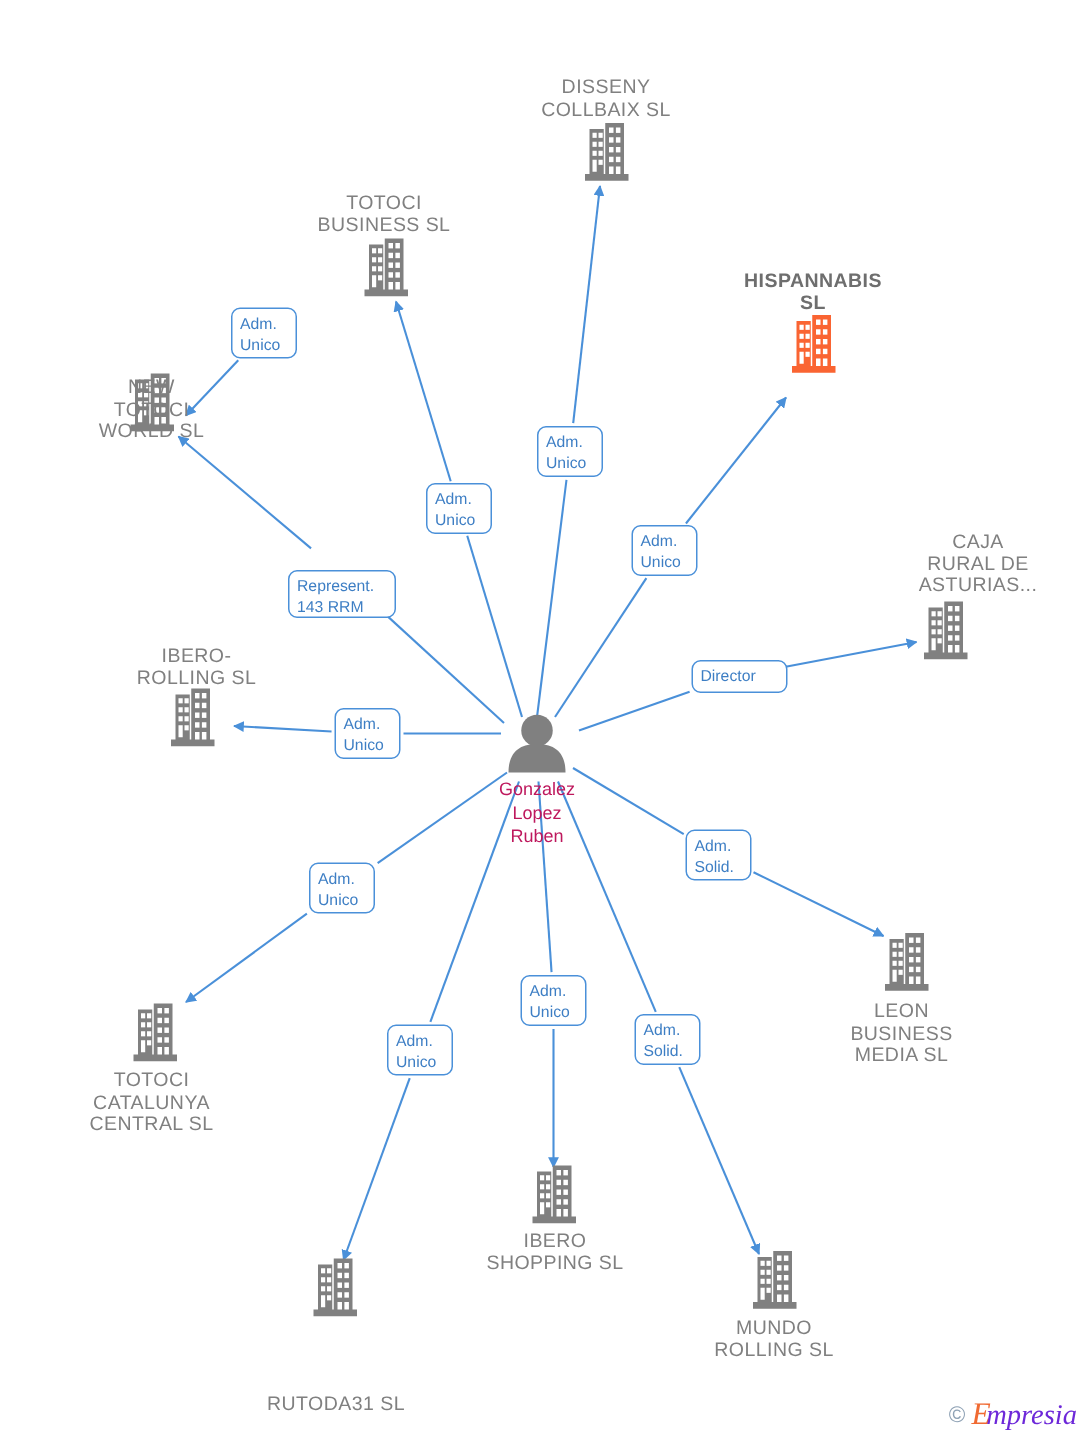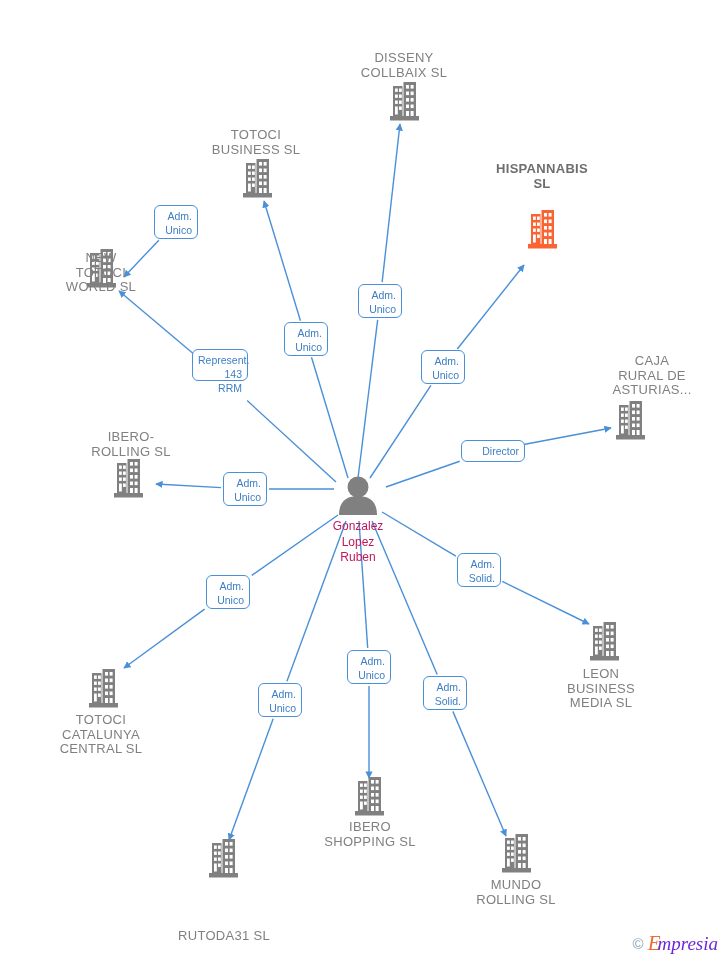--- a/index.html
+++ b/index.html
@@ -48,21 +48,21 @@
   .edge-label {
     position: absolute;
     box-sizing: border-box;
     border: 1.2px solid #4a90d9;
     border-radius: 6px;
     background: #ffffff;
     color: #3d7ec4;
     font-family: "Liberation Sans", sans-serif;
     font-size: 10.5px;
     line-height: 14px;
-    text-align: right;
+    text-align: left;
     padding: 3px 5px 3px 5px;
     white-space: pre-line;
     user-select: none;
   }
   .watermark {
     position: absolute;
     right: 10px;
     bottom: 6px;
     display: flex;
     align-items: center;
@@ -193,21 +193,21 @@
 </svg>
 
 <div id="labels-layer">
     <div class="node-label" style="left: 324px; top: 51px; width: 160px;">DISSENY
 COLLBAIX  SL</div>
     <div class="node-label" style="left: 176px; top: 128px; width: 160px;">TOTOCI
 BUSINESS  SL</div>
     <div class="node-label" style="left: 21px; top: 219px; width: 160px; margin-top: 32px;">NEW
 TOTOCI
 WORLD  SL</div>
-    <div class="node-label highlight" style="left: 462px; top: 162px; width: 160px;">HISPANNABIS
+    <div class="node-label highlight" style="left: 462px; top: 180px; width: 160px;">HISPANNABIS
 SL</div>
     <div class="node-label" style="left: 572px; top: 354px; width: 160px;">CAJA
 RURAL DE
 ASTURIAS...</div>
     <div class="node-label" style="left: 51px; top: 430px; width: 160px;">IBERO-
 ROLLING  SL</div>
     <div class="node-label" style="left: 21px; top: 713px; width: 160px;">TOTOCI
 CATALUNYA
 CENTRAL  SL</div>
     <div class="node-label" style="left: 521px; top: 667px; width: 160px;">LEON
@@ -220,21 +220,21 @@
 ROLLING  SL</div>
     <div class="person-label" style="left: 288px; top: 519px; width: 140px;">Gonzalez
 Lopez
 Ruben</div>
     <div class="edge-label" style="left: 358px; top: 284px; width: 44px; height: 34px;">Adm.
 Unico</div>
     <div class="edge-label" style="left: 284px; top: 322px; width: 44px; height: 34px;">Adm.
 Unico</div>
     <div class="edge-label" style="left: 154px; top: 205px; width: 44px; height: 34px;">Adm.
 Unico</div>
-    <div class="edge-label" style="left: 192px; top: 349px; width: 56px; height: 32px;">Represent.
+    <div class="edge-label" style="left: 192px; top: 380px; width: 72px; height: 32px;">Represent.
 143 RRM</div>
     <div class="edge-label" style="left: 421px; top: 350px; width: 44px; height: 34px;">Adm.
 Unico</div>
     <div class="edge-label" style="left: 461px; top: 440px; width: 64px; height: 22px;">Director</div>
     <div class="edge-label" style="left: 223px; top: 472px; width: 44px; height: 34px;">Adm.
 Unico</div>
     <div class="edge-label" style="left: 206px; top: 575px; width: 44px; height: 34px;">Adm.
 Unico</div>
     <div class="edge-label" style="left: 258px; top: 683px; width: 44px; height: 34px;">Adm.
 Unico</div>

